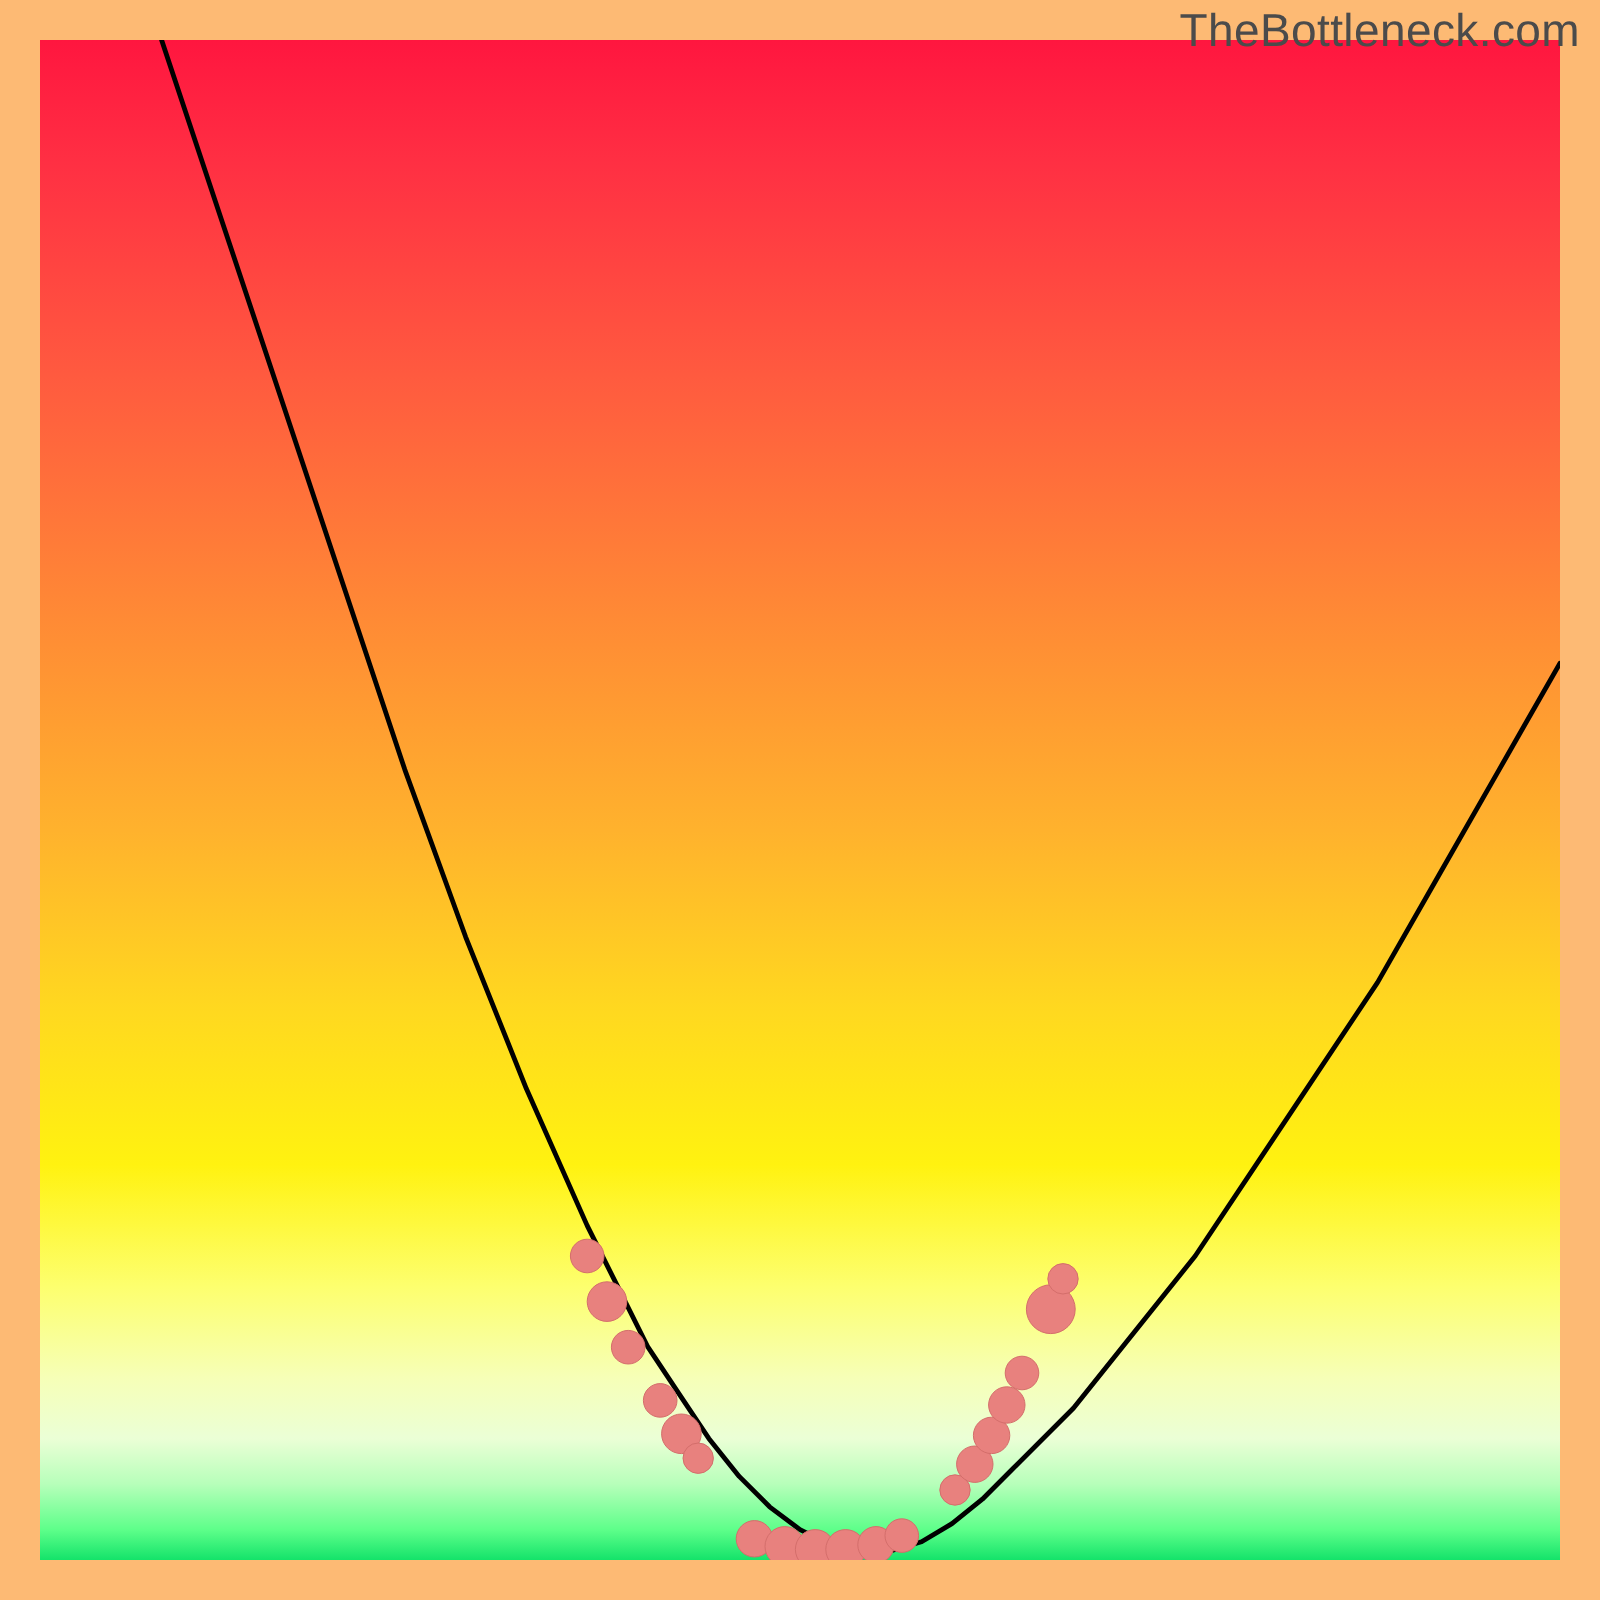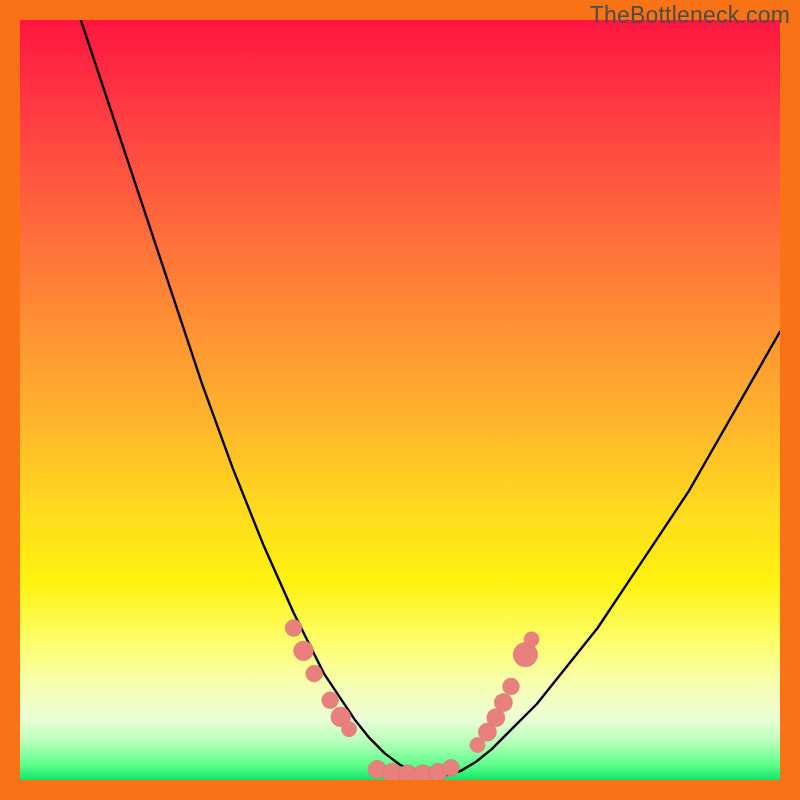--- a/index.html
+++ b/index.html
@@ -8,21 +8,21 @@
     width: 800px;
     height: 800px;
     overflow: hidden;
     background: #000;
     font-family: Arial, Helvetica, sans-serif;
   }
   .frame {
     position: relative;
     width: 800px;
     height: 800px;
-    background: #f97316;
+    background: #fdba74;
   }
   .plot-area {
     position: absolute;
     left: 20px;
     top: 20px;
     width: 760px;
     height: 760px;
     
     background: linear-gradient(to bottom,
       #ff163f 0%,

